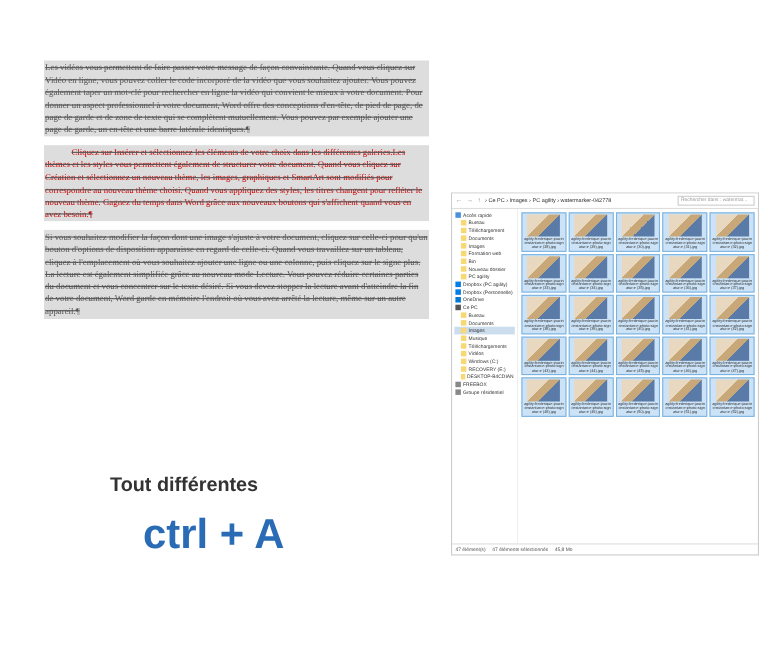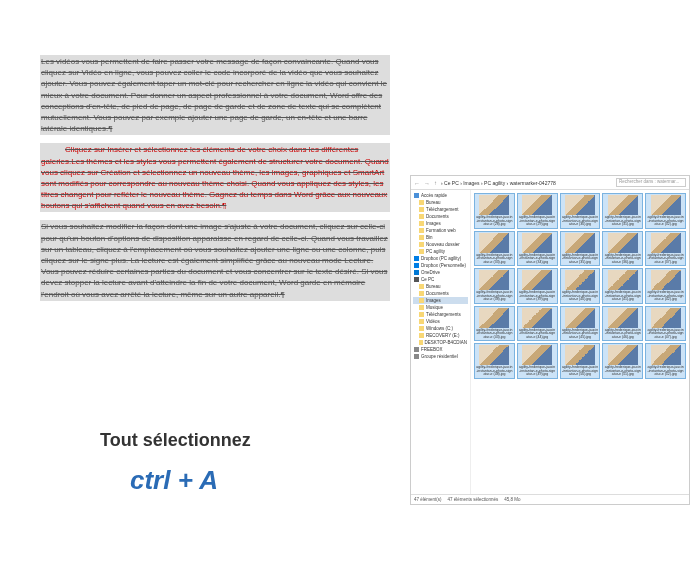--- a/index.html
+++ b/index.html
@@ -13,41 +13,41 @@
     }
     
     .paragraph {
       background: #ddd;
       color: #555;
       font-size: 8px;
       line-height: 1.4;
       margin-bottom: 8px;
       padding: 1px;
       text-decoration: line-through;
+      font-family: Liberation Serif, serif;
     }
     
     .red-text { color: #c00; padding-left: 24px; }
     
     .shortcut-label {
       position: absolute;
       left: 100px;
       top: 430px;
       font-size: 18px;
       font-weight: bold;
       color: #333;
     }
     
     .shortcut-key {
       position: absolute;
       left: 130px;
       top: 465px;
-      font-size: 26px;
+      font-size: 38px;
       font-weight: bold;
       color: #2a6bb5;
-      font-style: italic;
     }
     
     .explorer {
       position: absolute;
       left: 410px;
       top: 175px;
       width: 280px;
       height: 330px;
       border: 1px solid #ccc;
       background: #fff;
@@ -150,21 +150,21 @@
   </style>
 </head>
 <body>
 
 <div class="document-area">
   <p class="paragraph">Les vidéos vous permettent de faire passer votre message de façon convaincante. Quand vous cliquez sur Vidéo en ligne, vous pouvez coller le code incorporé de la vidéo que vous souhaitez ajouter. Vous pouvez également taper un mot-clé pour rechercher en ligne la vidéo qui convient le mieux à votre document. Pour donner un aspect professionnel à votre document, Word offre des conceptions d'en-tête, de pied de page, de page de garde et de zone de texte qui se complètent mutuellement. Vous pouvez par exemple ajouter une page de garde, un en-tête et une barre latérale identiques.¶</p>
   <p class="paragraph"><span class="red-text">Cliquez sur Insérer et sélectionnez les éléments de votre choix dans les différentes galeries.Les thèmes et les styles vous permettent également de structurer votre document. Quand vous cliquez sur Création et sélectionnez un nouveau thème, les images, graphiques et SmartArt sont modifiés pour correspondre au nouveau thème choisi. Quand vous appliquez des styles, les titres changent pour refléter le nouveau thème. Gagnez du temps dans Word grâce aux nouveaux boutons qui s'affichent quand vous en avez besoin.¶</span></p>
   <p class="paragraph">Si vous souhaitez modifier la façon dont une image s'ajuste à votre document, cliquez sur celle-ci pour qu'un bouton d'options de disposition apparaisse en regard de celle-ci. Quand vous travaillez sur un tableau, cliquez à l'emplacement où vous souhaitez ajouter une ligne ou une colonne, puis cliquez sur le signe plus. La lecture est également simplifiée grâce au nouveau mode Lecture. Vous pouvez réduire certaines parties du document et vous concentrer sur le texte désiré. Si vous devez stopper la lecture avant d'atteindre la fin de votre document, Word garde en mémoire l'endroit où vous avez arrêté la lecture, même sur un autre appareil.¶</p>
 </div>
 
-<div class="shortcut-label">Tout sélectionnez</div>
+<div class="shortcut-label">Tout différentes</div>
 <div class="shortcut-key">ctrl + A</div>
 
 <div class="explorer">
   <div class="explorer-header">
     <span class="nav-arrow">←</span>
     <span class="nav-arrow">→</span>
     <span class="nav-arrow">↑</span>
     <span class="breadcrumb">› Ce PC › Images › PC agility › watermarker-042778</span>
     <span class="search-box">Rechercher dans : watermar...</span>
   </div>

